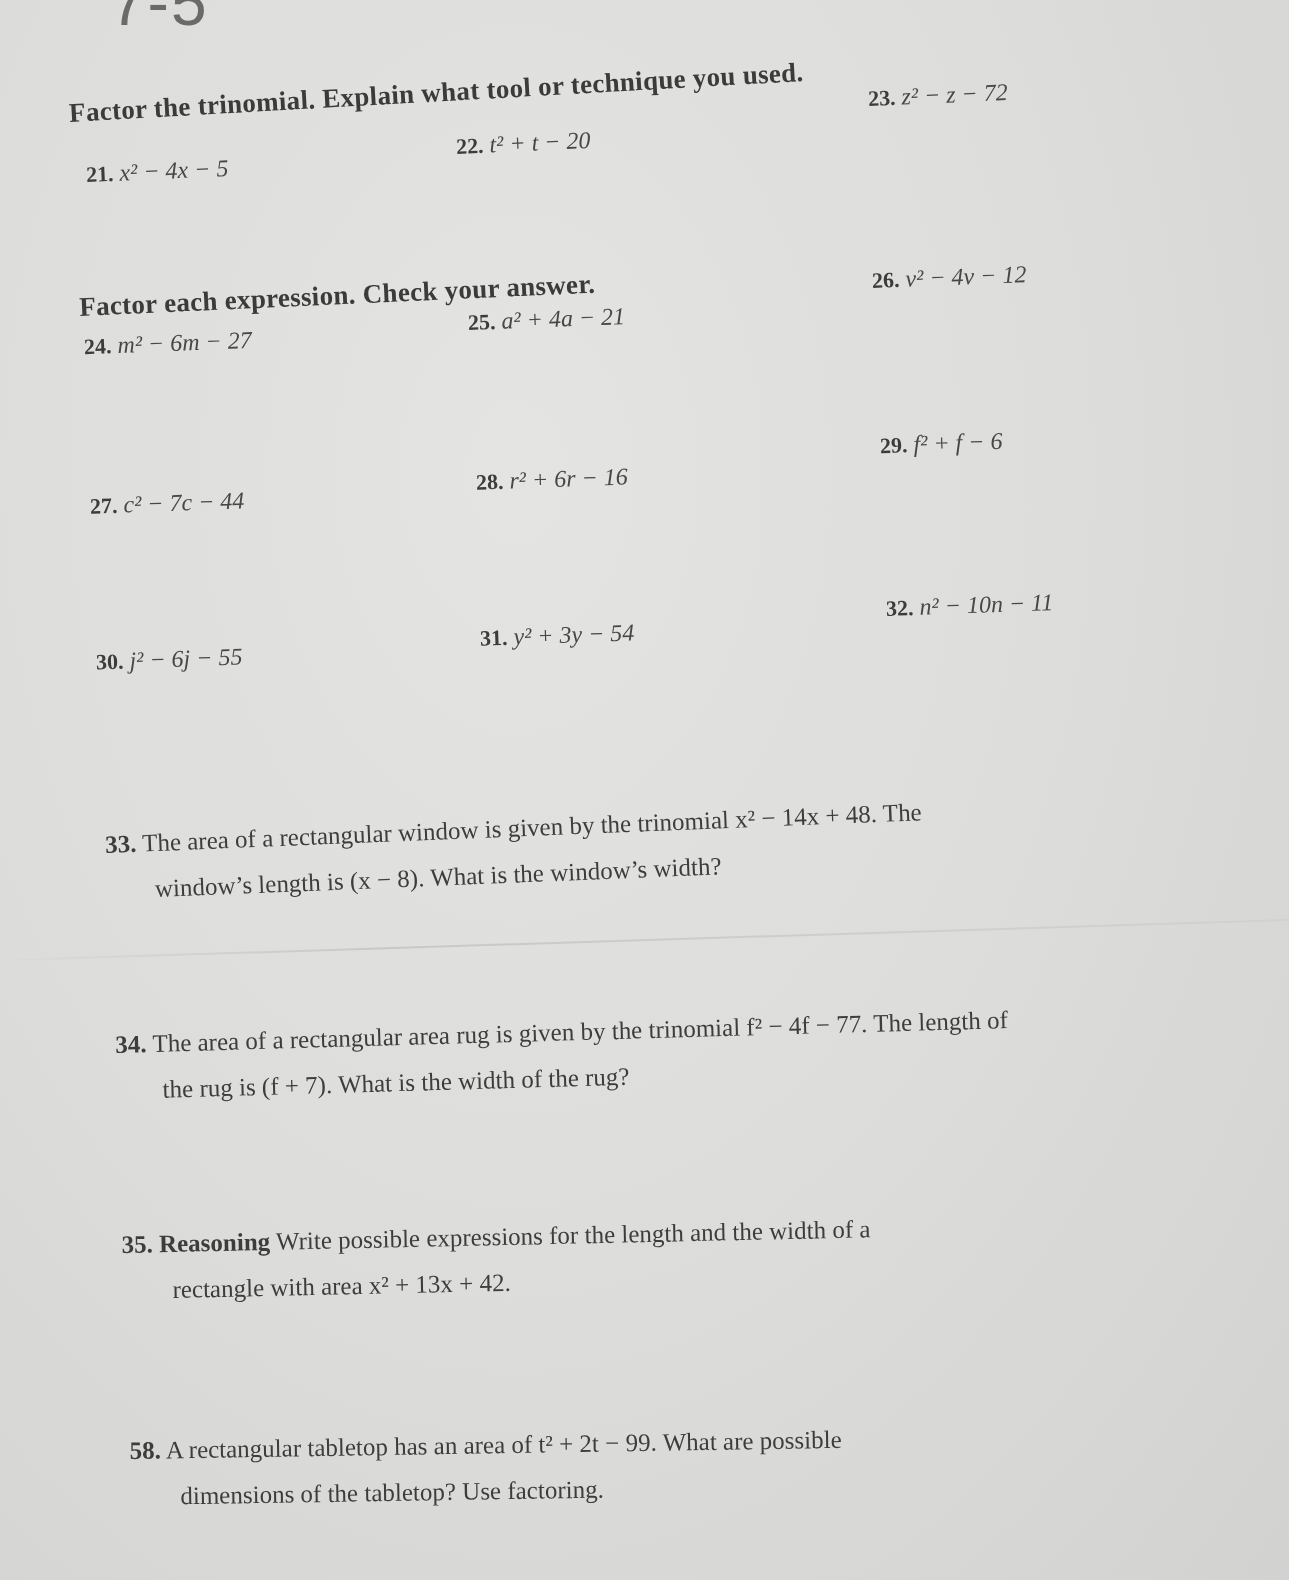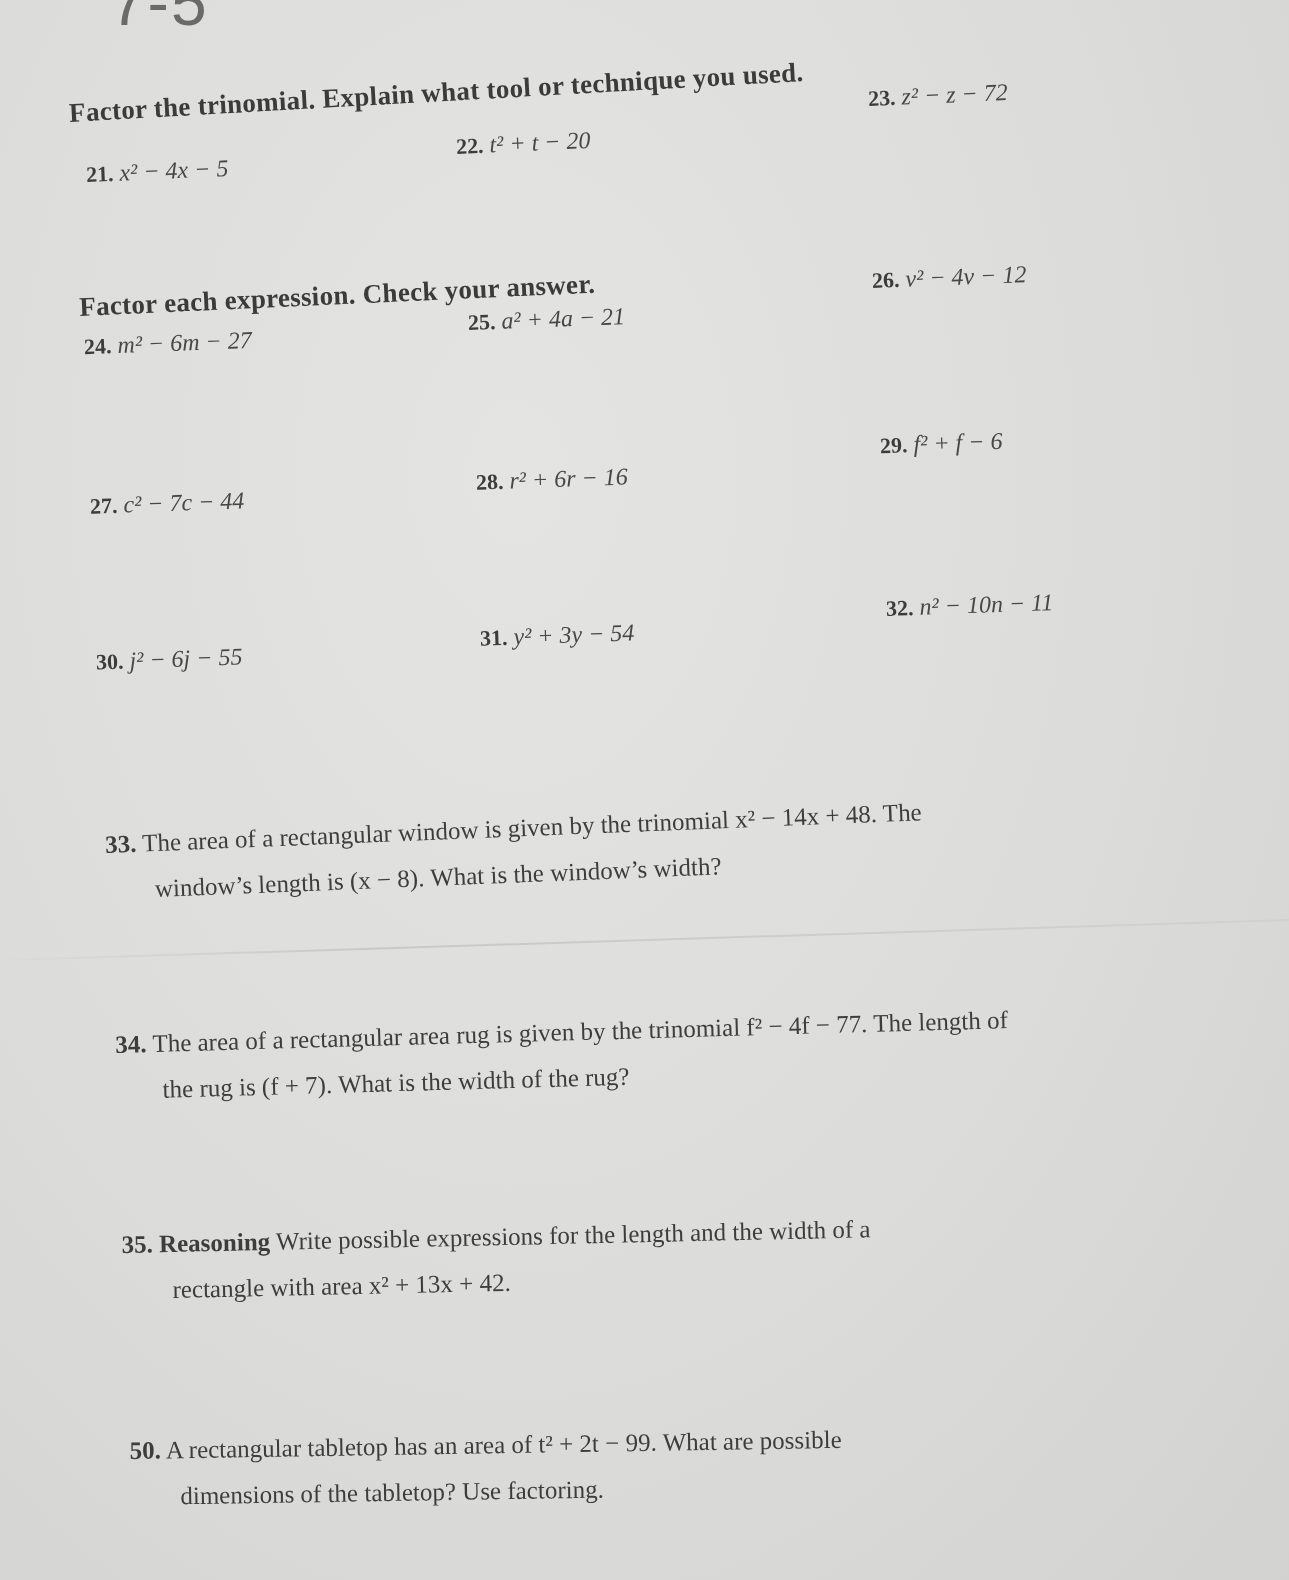--- a/index.html
+++ b/index.html
@@ -88,15 +88,15 @@
   <div><span class="num">34.</span> <span>The area of a rectangular area rug is given by the trinomial f² − 4f − 77. The length of</span></div>
   <div style="padding-left:46px;">the rug is (f + 7). What is the width of the rug?</div>
 </div>
 
 <div class="abs word" style="left:122px; top:1222px; transform:rotate(-1.2deg); transform-origin:left;">
   <div><span class="num">35.</span> <span class="kw">Reasoning</span> <span>Write possible expressions for the length and the width of a</span></div>
   <div style="padding-left:50px;">rectangle with area x² + 13x + 42.</div>
 </div>
 
 <div class="abs word" style="left:130px; top:1428px; transform:rotate(-0.9deg); transform-origin:left;">
-  <div><span class="num">50.</span> <span>A rectangular tabletop has an area of t² + 2t − 99. What are possible</span></div>
+  <div><span class="num">58.</span> <span>A rectangular tabletop has an area of t² + 2t − 99. What are possible</span></div>
   <div style="padding-left:50px;">dimensions of the tabletop? Use factoring.</div>
 </div>
 
 </body></html>

